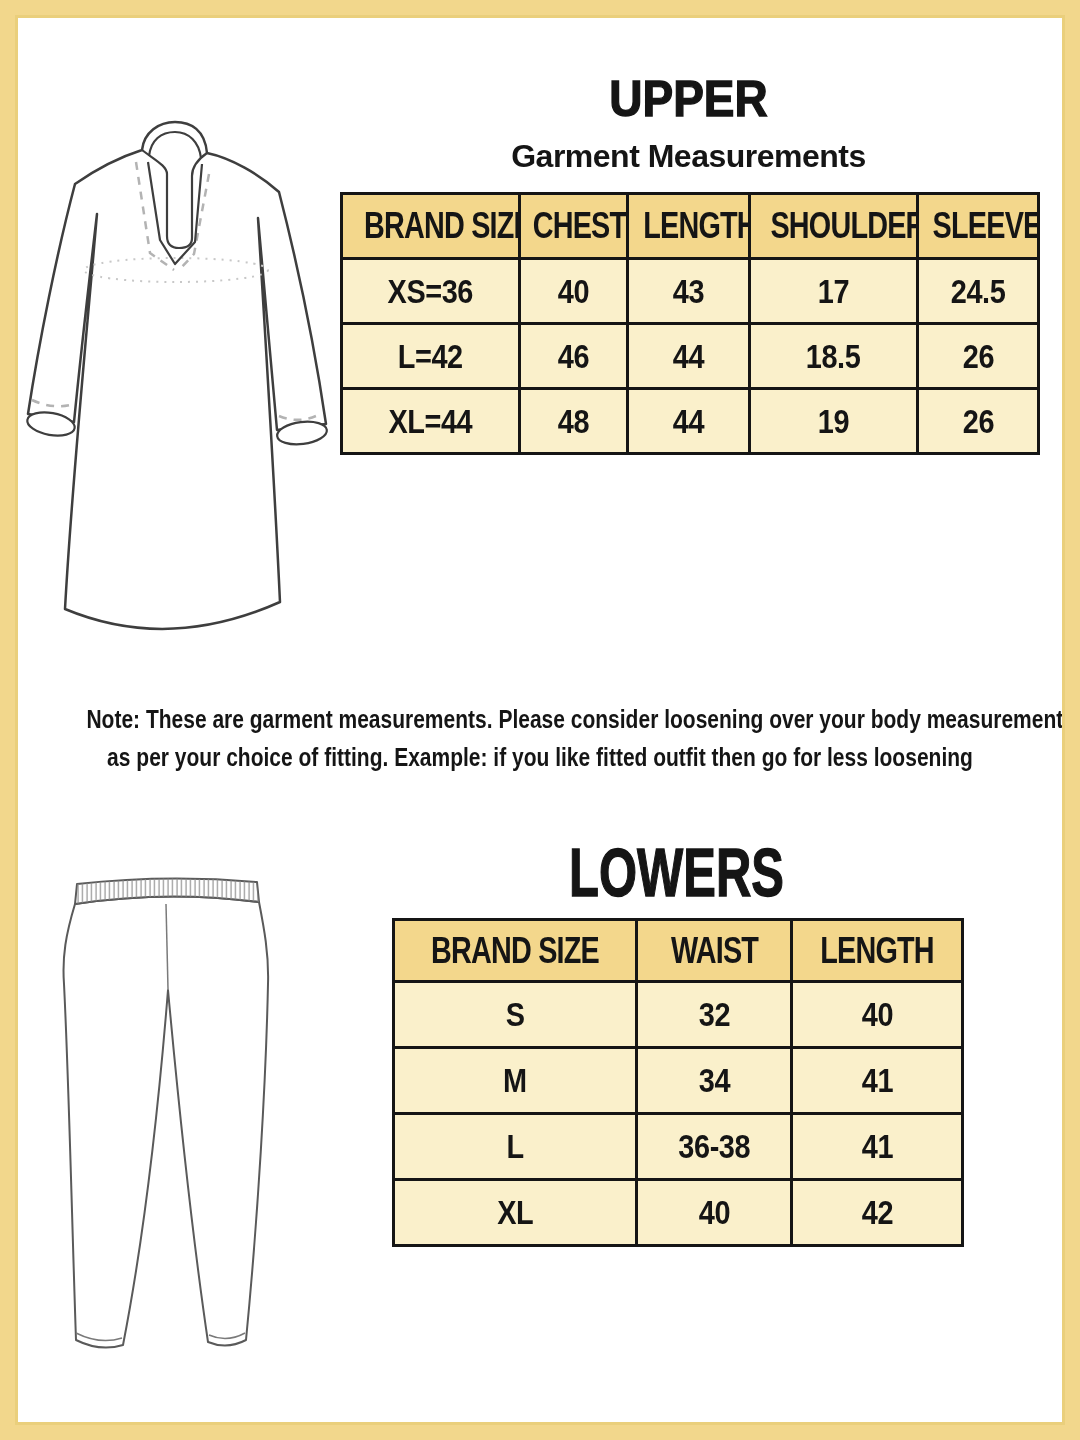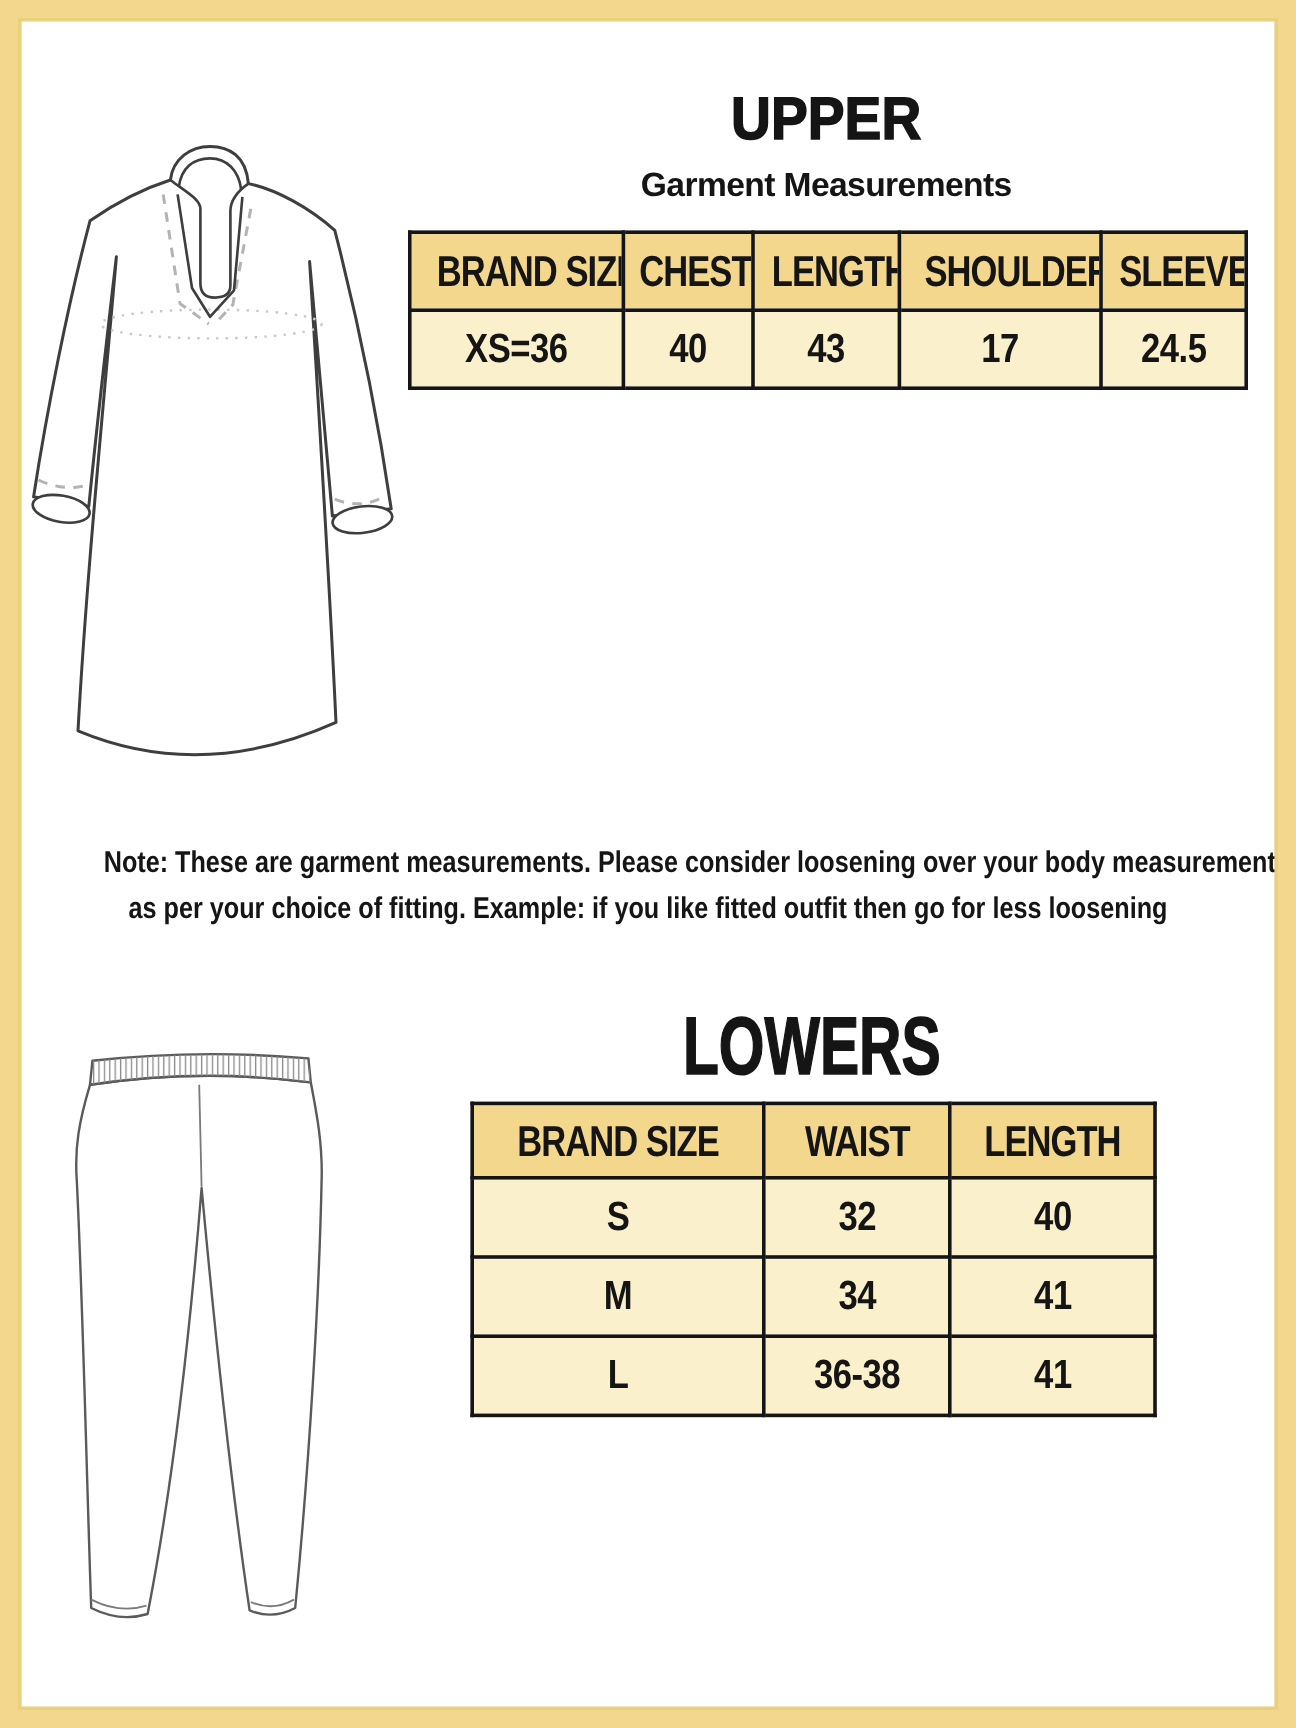--- a/index.html
+++ b/index.html
@@ -22,21 +22,21 @@
     box-shadow:inset 0 0 0 3px var(--frame-inner-line);
   }
   .big-title{
     position:absolute;text-align:center;font-weight:bold;line-height:1.05;
     -webkit-text-stroke:1.3px var(--text-color);letter-spacing:0px;white-space:nowrap;
   }
   #upper-title{left:340px;top:73px;width:697px;font-size:50px;transform:scaleX(0.92);}
   #lowers-title{left:392px;top:838px;width:569px;font-size:68px;transform:scaleX(0.72);line-height:1.0;}
   .subtitle{
     position:absolute;left:340px;top:138px;width:697px;text-align:center;
-    font-size:28px;font-weight:bold;letter-spacing:-0.5px;
+    font-size:32px;font-weight:bold;letter-spacing:-0.5px;
   }
   table.size-table{
     position:absolute;border-collapse:collapse;table-layout:fixed;
   }
   #upper-table{left:340px;top:192px;width:697px;}
   #lowers-table{left:392px;top:918px;width:569px;}
   .size-table th,.size-table td{
     border:3px solid var(--table-border);text-align:center;vertical-align:middle;
     padding:0;font-weight:bold;color:var(--text-color);overflow:hidden;
   }
@@ -121,20 +121,34 @@
         </tr>
       </thead>
       <tbody>
         <tr>
           <td><span class="cx">XS=36</span></td>
           <td><span class="cx">40</span></td>
           <td><span class="cx">43</span></td>
           <td><span class="cx">17</span></td>
           <td><span class="cx">24.5</span></td>
         </tr>
+        <tr>
+          <td><span class="cx">L=42</span></td>
+          <td><span class="cx">46</span></td>
+          <td><span class="cx">44</span></td>
+          <td><span class="cx">18.5</span></td>
+          <td><span class="cx">26</span></td>
+        </tr>
+        <tr>
+          <td><span class="cx">XL=44</span></td>
+          <td><span class="cx">48</span></td>
+          <td><span class="cx">44</span></td>
+          <td><span class="cx">19</span></td>
+          <td><span class="cx">26</span></td>
+        </tr>
       </tbody>
     </table>
 
   <div class="note">
     <div class="note-line">Note: These are garment measurements. Please consider loosening over your body measurements</div>
     <div class="note-line">as per your choice of fitting. Example: if you like fitted outfit then go for less loosening</div>
   </div>
 
   <div class="garment" id="leggings-art">
     <svg viewBox="0 0 220 540" width="220" height="540" xmlns="http://www.w3.org/2000/svg">
@@ -189,16 +203,21 @@
         <tr>
           <td><span class="cx">M</span></td>
           <td><span class="cx">34</span></td>
           <td><span class="cx">41</span></td>
         </tr>
         <tr>
           <td><span class="cx">L</span></td>
           <td><span class="cx">36-38</span></td>
           <td><span class="cx">41</span></td>
         </tr>
+        <tr>
+          <td><span class="cx">XL</span></td>
+          <td><span class="cx">40</span></td>
+          <td><span class="cx">42</span></td>
+        </tr>
       </tbody>
     </table>
 
 </div>
 
 </body></html>

